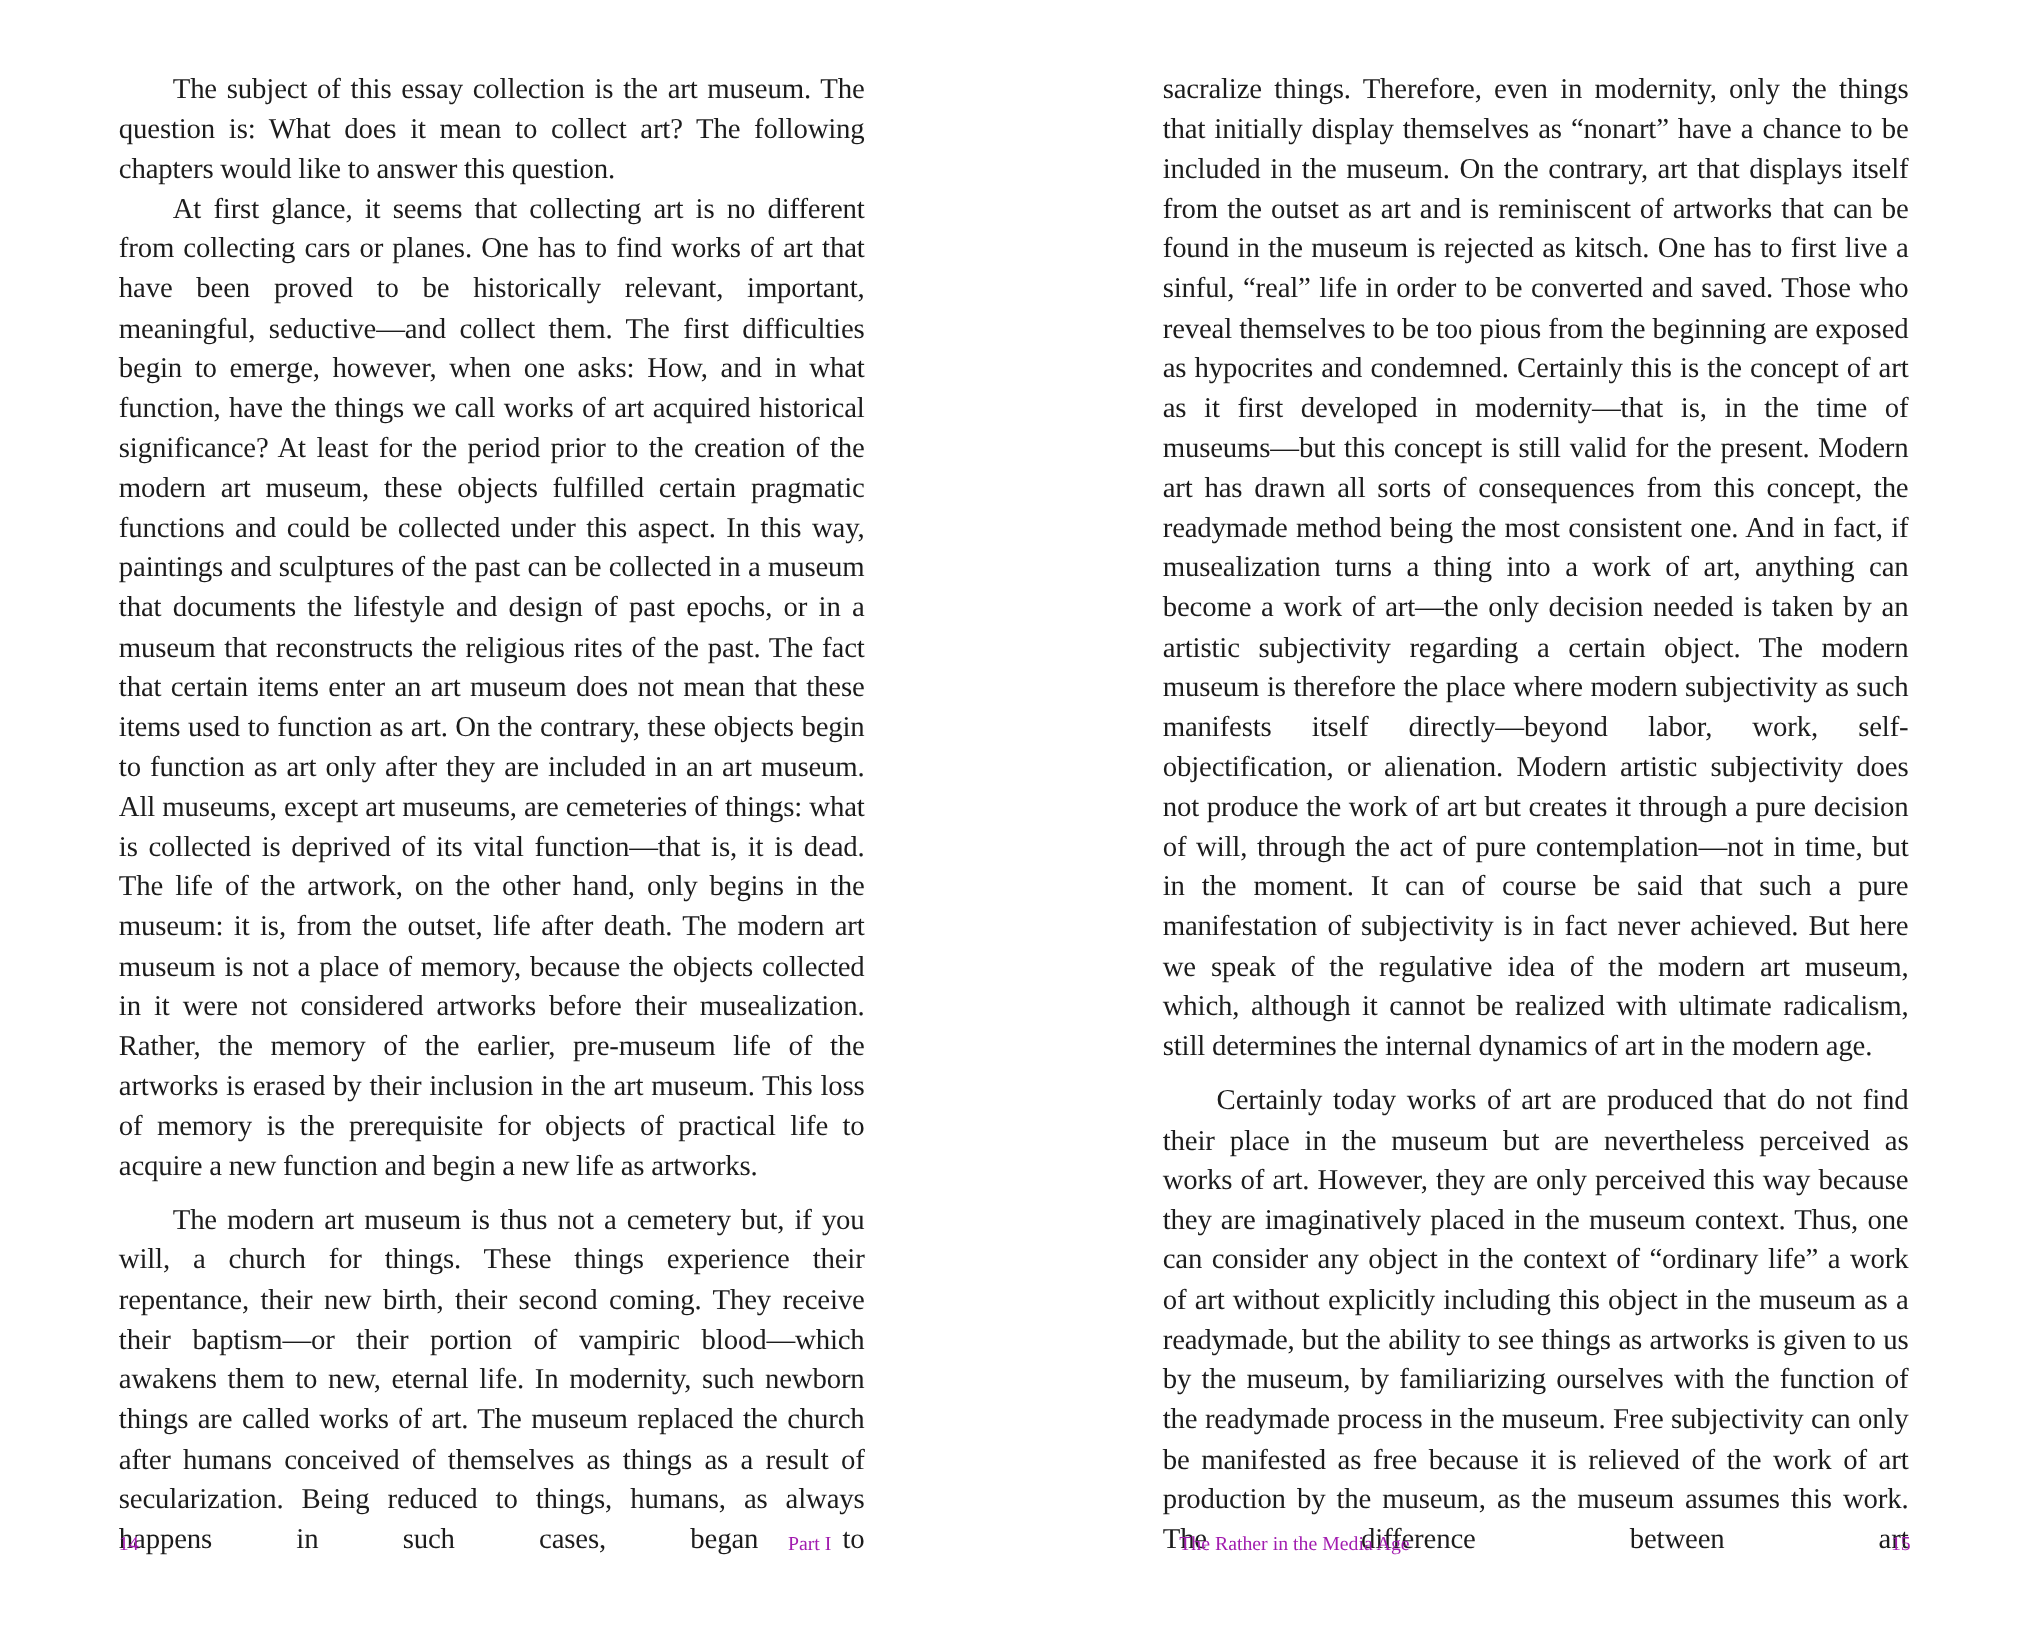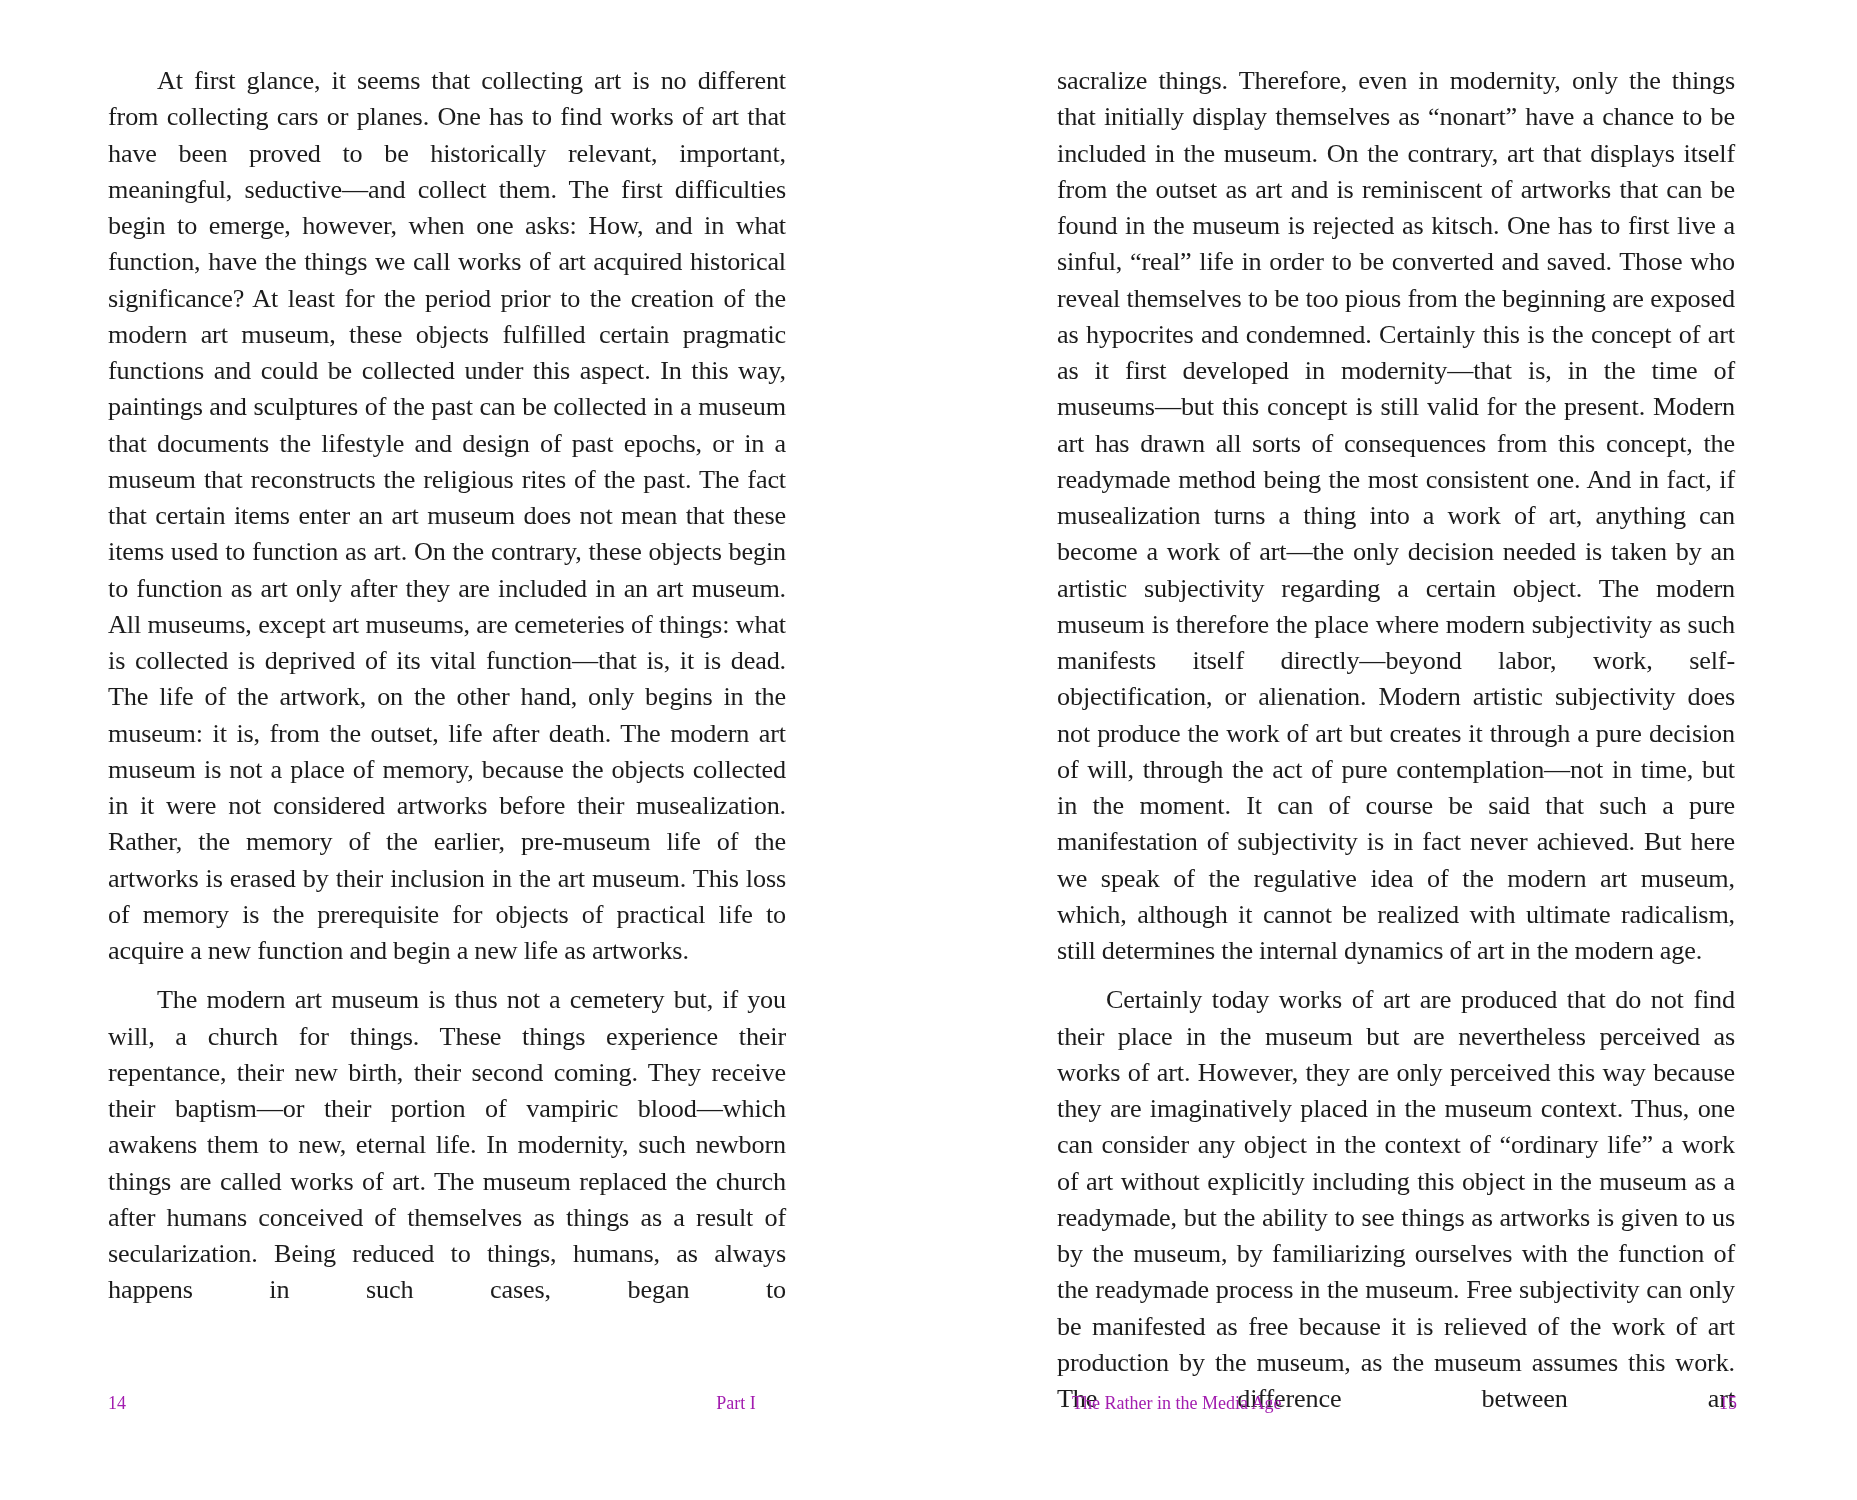--- a/index.html
+++ b/index.html
@@ -58,20 +58,21 @@
     .page-left .folio { left: 108px; }
     .page-left .running-head { left: 686px; width: 100px; text-align: center; }
     .page-right .running-head { left: 144px; }
     .page-right .folio { left: 778px; width: 44px; text-align: center; }
   </style>
 </head>
 <body>
 
 <div class="page page-left">
   <div class="text-block">
+    <p class="indent">The subject of this essay collection is the art museum. The question is: What does it mean to collect art? The following chapters would like to answer this question.</p>
     <p class="indent">At first glance, it seems that collecting art is no different from collecting cars or planes. One has to find works of art that have been proved to be historically relevant, important, meaningful, seductive—and collect them. The first difficulties begin to emerge, however, when one asks: How, and in what function, have the things we call works of art acquired historical significance? At least for the period prior to the creation of the modern art museum, these objects fulfilled certain pragmatic functions and could be collected under this aspect. In this way, paintings and sculptures of the past can be collected in a museum that documents the lifestyle and design of past epochs, or in a museum that reconstructs the religious rites of the past. The fact that certain items enter an art museum does not mean that these items used to function as art. On the contrary, these objects begin to function as art only after they are included in an art museum. All museums, except art museums, are cemeteries of things: what is collected is deprived of its vital function—that is, it is dead. The life of the artwork, on the other hand, only begins in the museum: it is, from the outset, life after death. The modern art museum is not a place of memory, because the objects collected in it were not considered artworks before their musealization. Rather, the memory of the earlier, pre-museum life of the artworks is erased by their inclusion in the art museum. This loss of memory is the prerequisite for objects of practical life to acquire a new function and begin a new life as artworks.</p>
     <p class="indent last-justified">The modern art museum is thus not a cemetery but, if you will, a church for things. These things experience their repentance, their new birth, their second coming. They receive their baptism—or their portion of vampiric blood—which awakens them to new, eternal life. In modernity, such newborn things are called works of art. The museum replaced the church after humans conceived of themselves as things as a result of secularization. Being reduced to things, humans, as always happens in such cases, began to</p>
   </div>
   <div class="footer folio">14</div>
   <div class="footer running-head">Part I</div>
 </div>
 
 <div class="page page-right">
   <div class="text-block">
     <p>sacralize things. Therefore, even in modernity, only the things that initially display themselves as “nonart” have a chance to be included in the museum. On the contrary, art that displays itself from the outset as art and is reminiscent of artworks that can be found in the museum is rejected as kitsch. One has to first live a sinful, “real” life in order to be converted and saved. Those who reveal themselves to be too pious from the beginning are exposed as hypocrites and condemned. Certainly this is the concept of art as it first developed in modernity—that is, in the time of museums—but this concept is still valid for the present. Modern art has drawn all sorts of consequences from this concept, the readymade method being the most consistent one. And in fact, if musealization turns a thing into a work of art, anything can become a work of art—the only decision needed is taken by an artistic subjectivity regarding a certain object. The modern museum is therefore the place where modern subjectivity as such manifests itself directly—beyond labor, work, self-objectification, or alienation. Modern artistic subjectivity does not produce the work of art but creates it through a pure decision of will, through the act of pure contemplation—not in time, but in the moment. It can of course be said that such a pure manifestation of subjectivity is in fact never achieved. But here we speak of the regulative idea of the modern art museum, which, although it cannot be realized with ultimate radicalism, still determines the internal dynamics of art in the modern age.</p>

